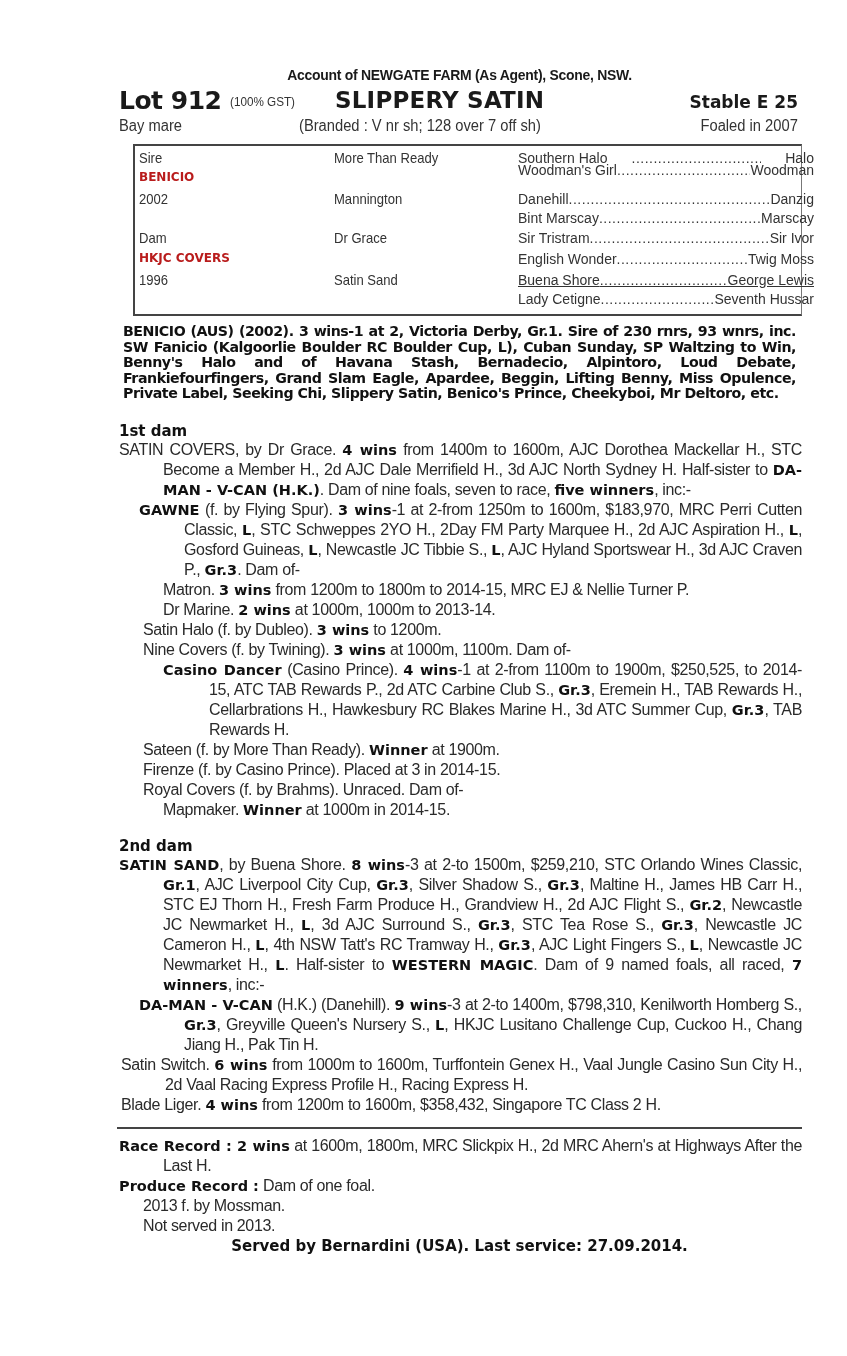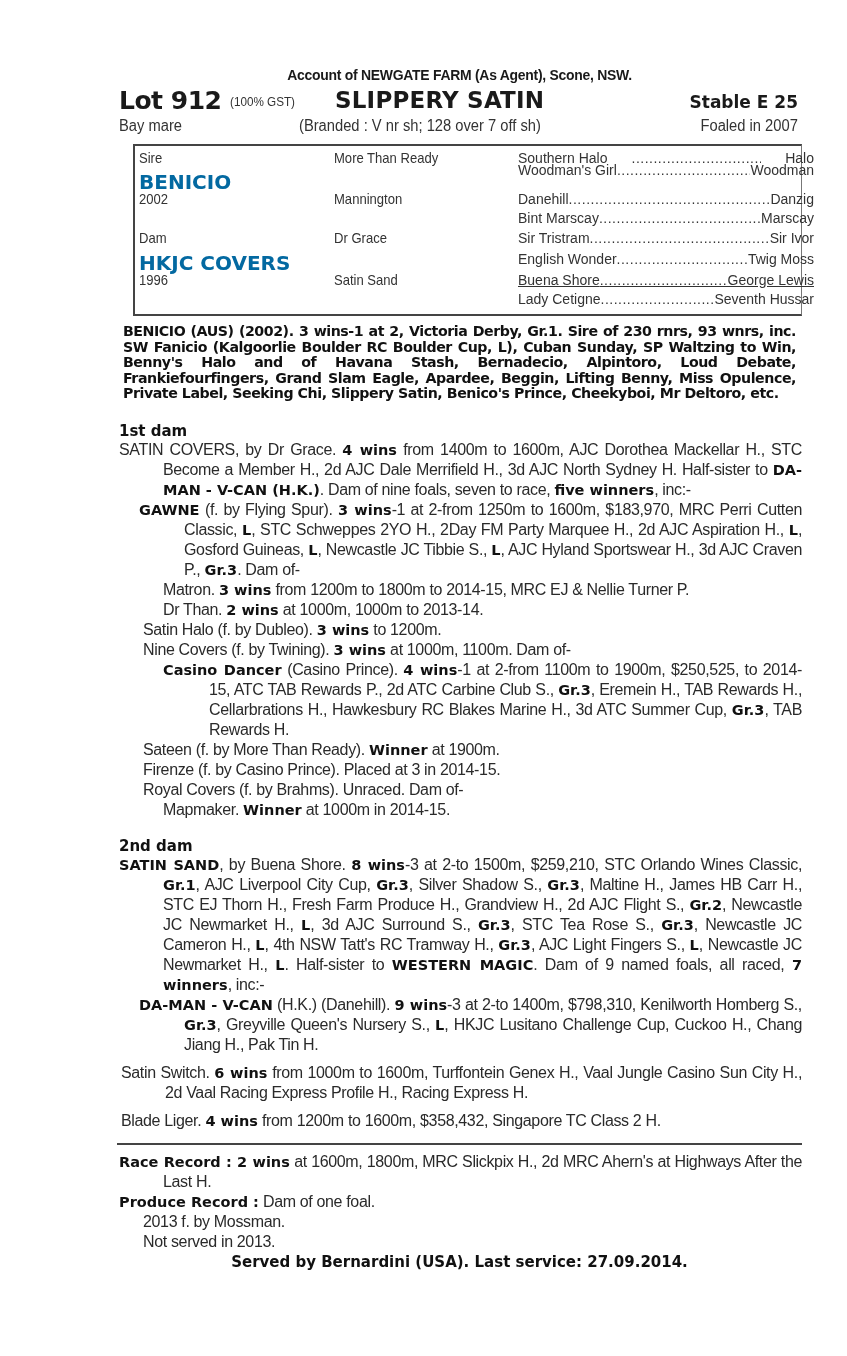--- a/index.html
+++ b/index.html
@@ -11,37 +11,37 @@
     .gst { position: absolute; left: 113px; top: 8px; font-size: 13px; color: #333; transform: scaleX(0.9); transform-origin: left; }
     .horse-name { position: absolute; left: 218px; top: 1px; font-weight: 900; font-size: 23px; font-family: "DejaVu Sans", sans-serif; letter-spacing: 0.2px; }
     .stable { position: absolute; right: 4px; top: 6px; font-weight: 900; font-size: 17px; font-family: "DejaVu Sans", sans-serif; }
     .subline { position: relative; height: 26px; font-size: 16px; color: #333; }
     .subline span { position: absolute; top: 3px; transform: scaleX(0.92); transform-origin: left; }
     .sex { left: 2px; }
     .brand { left: 182px; }
     .foaled { right: 4px; transform-origin: right !important; }
     .ped { position: relative; margin-top: 4px; border: 2px solid #444; border-right: 1px solid #777; height: 168px; font-size: 14.5px; color: #333; margin-left: 16px; }
     .ped .cell { position: absolute; transform: scaleX(0.9); transform-origin: left; white-space: nowrap; }
-    .ped .bold { font-weight: 900; font-family: "DejaVu Sans", sans-serif; font-size: 20px; color: #0369a1; transform: none; }
+    .ped .bold { font-weight: 900; font-family: "DejaVu Sans", sans-serif; font-size: 12px; color: #b91c1c; transform: none; }
     .gp-col { position: absolute; left: 383px; width: 296px; }
     .gp-row { position: absolute; left: 0; width: 296px; height: 20px; display: flex; font-size: 14px; color: #333; white-space: nowrap; overflow: hidden; }
     .gp-row .a { flex: 0 0 auto; }
     .gp-row .dots { flex: 1 1 auto; overflow: hidden; letter-spacing: 0.5px; }
     .gp-row .dots::before { content: "....................................................................................................................."; }
     .gp-row .b { flex: 0 0 auto; }
     .sire-para { margin: 8px 6px 0 6px; font-weight: 900; font-family: "DejaVu Sans", sans-serif; font-size: 14.2px; line-height: 15.5px; text-align: justify; letter-spacing: -0.45px; color: #111; }
     .sec-head { margin-top: 20px; font-weight: 900; font-family: "DejaVu Sans", sans-serif; font-size: 15px; margin-left: 2px; height: 18px; color:#111; }
     .entry { font-size: 16px; line-height: 20px; color: #2a2a2a; text-align: justify; letter-spacing: -0.35px; }
     .entry .b { font-weight: 900; font-family: "DejaVu Sans", sans-serif; font-size: 14.5px; color: #111; letter-spacing: 0; }
     .lvl0 { padding-left: 44px; text-indent: -44px; margin-left: 2px; }
     .lvl1 { padding-left: 65px; text-indent: -45px; margin-left: 2px; }
     .lvl1p { padding-left: 46px; text-indent: -20px; margin-left: 0; }
     .lvl2 { padding-left: 90px; text-indent: -46px; margin-left: 2px; }
     .lvl3 { padding-left: 44px; text-indent: 0; margin-left: 2px; }
-    .lvl-sib { padding-left: 46px; text-indent: -44px; margin-left: 2px; margin-top: 8px; }
+    .lvl-sib { padding-left: 46px; text-indent: -44px; margin-left: 2px; }
     .rule { margin-top: 12px; border-top: 2px solid #444; }
     .record { margin-top: 7px; }
     .served { text-align: center; font-weight: 900; font-family: "DejaVu Sans", sans-serif; font-size: 15px; margin-top: 1px; color: #111; }
   </style>
 </head>
 <body>
 
 <div class="page">
   <div class="vendor">Account of NEWGATE FARM (As Agent), Scone, NSW.</div>
 
@@ -115,21 +115,21 @@
     </div>
   </div>
 
   <div class="sire-para">BENICIO (AUS) (2002). 3 wins-1 at 2, Victoria Derby, Gr.1. Sire of 230 rnrs, 93 wnrs, inc. SW Fanicio (Kalgoorlie Boulder RC Boulder Cup, L), Cuban Sunday, SP Waltzing to Win, Benny's Halo and of Havana Stash, Bernadecio, Alpintoro, Loud Debate, Frankiefourfingers, Grand Slam Eagle, Apardee, Beggin, Lifting Benny, Miss Opulence, Private Label, Seeking Chi, Slippery Satin, Benico's Prince, Cheekyboi, Mr Deltoro, etc.</div>
 
   <div class="sec-head">1st dam</div>
   <div id="first-dam-entries">
       <div class="entry lvl0"><span>SATIN COVERS, by Dr Grace. </span><span class="b">4 wins</span><span> from 1400m to 1600m, AJC Dorothea Mackellar H., STC Become a Member H., 2d AJC Dale Merrifield H., 3d AJC North Sydney H. Half-sister to </span><span class="b">DA-MAN - V-CAN (H.K.)</span><span>. Dam of nine foals, seven to race, </span><span class="b">five winners</span><span>, inc:-</span></div>
       <div class="entry lvl1"><span class="b">GAWNE</span><span> (f. by Flying Spur). </span><span class="b">3 wins</span><span>-1 at 2-from 1250m to 1600m, $183,970, MRC Perri Cutten Classic, </span><span class="b">L</span><span>, STC Schweppes 2YO H., 2Day FM Party Marquee H., 2d AJC Aspiration H., </span><span class="b">L</span><span>, Gosford Guineas, </span><span class="b">L</span><span>, Newcastle JC Tibbie S., </span><span class="b">L</span><span>, AJC Hyland Sportswear H., 3d AJC Craven P., </span><span class="b">Gr.3</span><span>. Dam of-</span></div>
       <div class="entry lvl3"><span>Matron. </span><span class="b">3 wins</span><span> from 1200m to 1800m to 2014-15, MRC EJ &amp; Nellie Turner P.</span></div>
-      <div class="entry lvl3"><span>Dr Than. </span><span class="b">2 wins</span><span> at 1000m, 1000m to 2013-14.</span></div>
+      <div class="entry lvl3"><span>Dr Marine. </span><span class="b">2 wins</span><span> at 1000m, 1000m to 2013-14.</span></div>
       <div class="entry lvl1p"><span>Satin Halo (f. by Dubleo). </span><span class="b">3 wins</span><span> to 1200m.</span></div>
       <div class="entry lvl1p"><span>Nine Covers (f. by Twining). </span><span class="b">3 wins</span><span> at 1000m, 1100m. Dam of-</span></div>
       <div class="entry lvl2"><span class="b">Casino Dancer</span><span> (Casino Prince). </span><span class="b">4 wins</span><span>-1 at 2-from 1100m to 1900m, $250,525, to 2014-15, ATC TAB Rewards P., 2d ATC Carbine Club S., </span><span class="b">Gr.3</span><span>, Eremein H., TAB Rewards H., Cellarbrations H., Hawkesbury RC Blakes Marine H., 3d ATC Summer Cup, </span><span class="b">Gr.3</span><span>, TAB Rewards H.</span></div>
       <div class="entry lvl1p"><span>Sateen (f. by More Than Ready). </span><span class="b">Winner</span><span> at 1900m.</span></div>
       <div class="entry lvl1p"><span>Firenze (f. by Casino Prince). Placed at 3 in 2014-15.</span></div>
       <div class="entry lvl1p"><span>Royal Covers (f. by Brahms). Unraced. Dam of-</span></div>
       <div class="entry lvl3"><span>Mapmaker. </span><span class="b">Winner</span><span> at 1000m in 2014-15.</span></div>
     </div>
 
   <div class="sec-head" style="margin-top:17px;">2nd dam</div>

